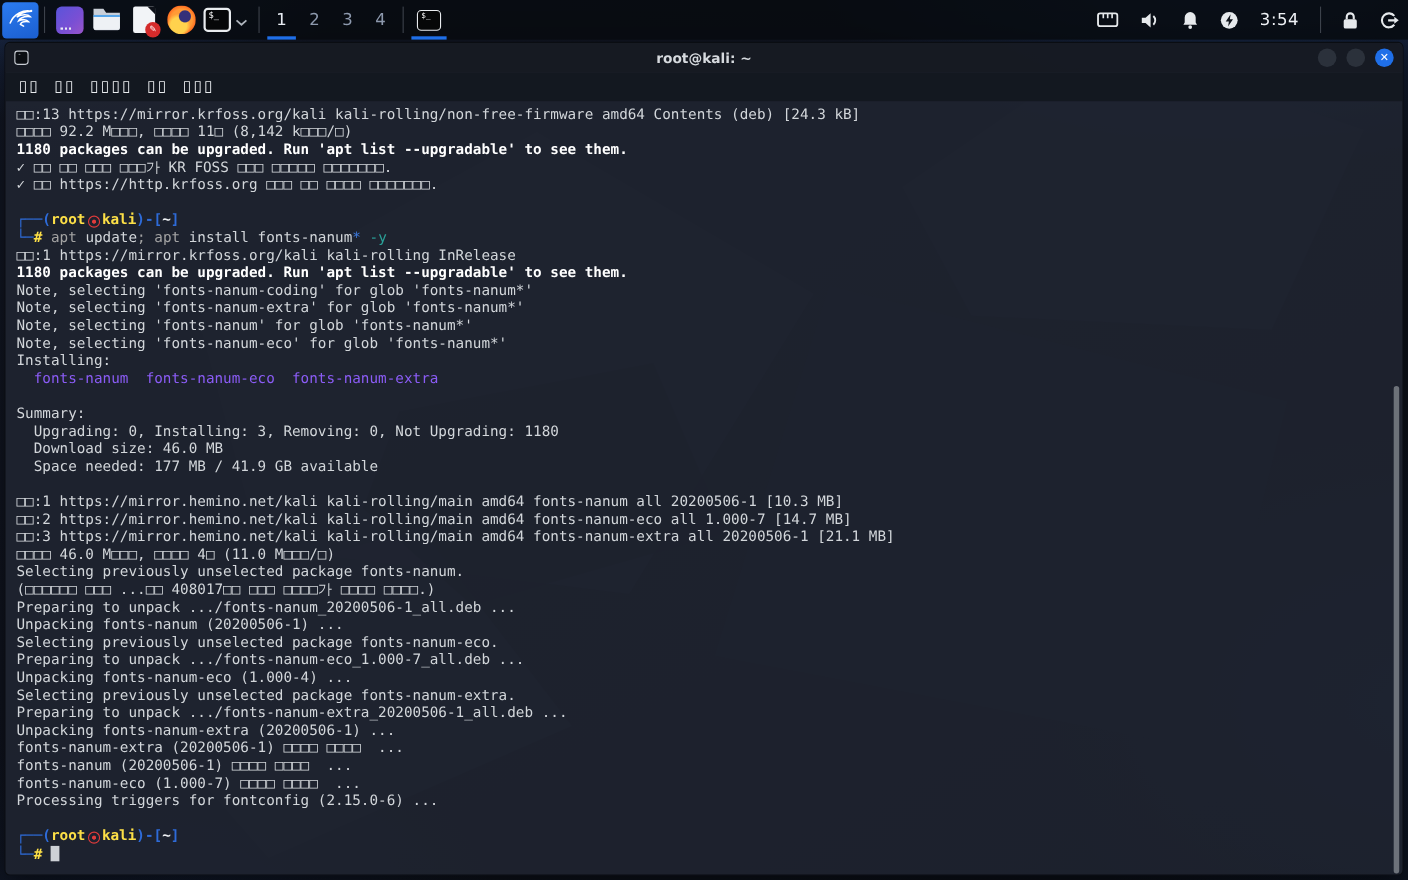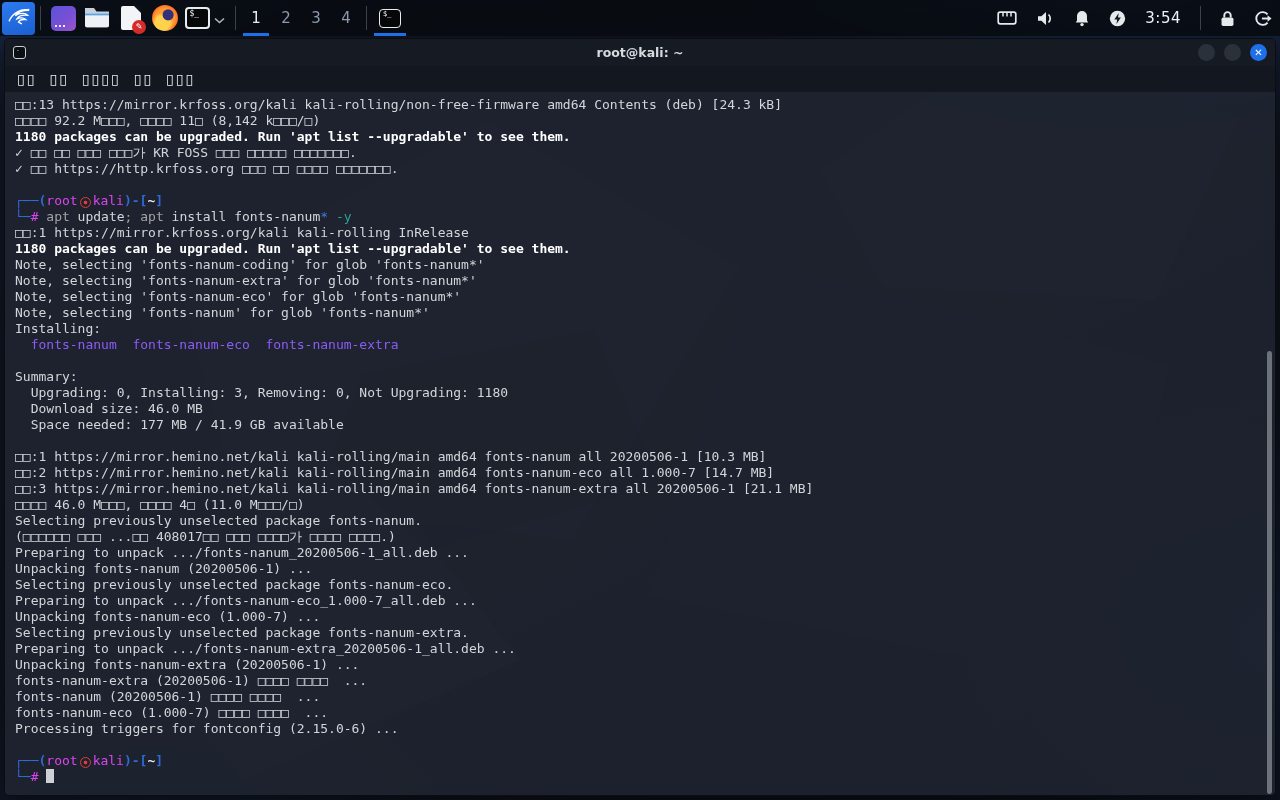--- a/index.html
+++ b/index.html
@@ -83,21 +83,21 @@
     display:flex; align-items:center; justify-content:center; line-height:1; }
   .menubar { height:26px; flex:0 0 auto; display:flex; align-items:center; gap:13px;
     background:rgba(18,22,29,.85); padding:0 12px; }
   .menu-item { color:#e8ebee; font-size:14px; letter-spacing:2px; cursor:default; }
   .term-body { position:relative; flex:1 1 auto; overflow:hidden;
     font-family:"DejaVu Sans Mono","Liberation Mono",monospace; font-size:13px; line-height:16px;
     color:#d2d6da; padding:5px 10px 0 10px; }
   .tl { white-space:pre; height:16px; }
   .tb { color:#ffffff; font-weight:700; }
   .tu { color:#2e6bd8; font-weight:700; }
-  .tr { color:#d946ef; font-weight:400; }
+  .tr { color:#fde047; font-weight:700; }
   .tw { color:#e9ecef; font-weight:700; }
   .tc { color:#a3a3a3; }
   .ts { color:#3d7be0; }
   .tt { color:#2aa198; }
   .tp { color:#8b5cf6; }
   .ksym { display:inline-block; font-size:0; width:11px; height:11px; border:1.5px solid #e13b3b;
     border-radius:50%; vertical-align:-1px; margin:0 2px;
     background:radial-gradient(circle at 50% 50%, #e13b3b 0 1.5px, transparent 2.2px); }
   .cursor { display:inline-block; width:8px; height:14px; background:#cdd1d6; vertical-align:-2px; }
   .scrollbar { position:absolute; right:3px; top:312px; width:5px; height:443px;
@@ -230,41 +230,41 @@
       <div class="tl"><span class="tb">1180 packages can be upgraded. Run 'apt list --upgradable' to see them.</span></div>
       <div class="tl"><span>✓ □□ □□ □□□ □□□가 KR FOSS □□□ □□□□□ □□□□□□□.</span></div>
       <div class="tl"><span>✓ □□ https://http.krfoss.org □□□ □□ □□□□ □□□□□□□.</span></div>
       <div class="tl">&nbsp;</div>
       <div class="tl"><span class="tu">┌──(</span><span class="tr">root</span><span class="ksym">㉿</span><span class="tr">kali</span><span class="tu">)-[</span><span class="tw">~</span><span class="tu">]</span></div>
       <div class="tl"><span class="tu">└─</span><span class="tr"># </span><span class="tc">apt</span><span> update</span><span class="tc">;</span><span> </span><span class="tc">apt</span><span> install fonts-nanum</span><span class="ts">*</span><span> </span><span class="tt">-y</span></div>
       <div class="tl"><span>□□:1 https://mirror.krfoss.org/kali kali-rolling InRelease</span></div>
       <div class="tl"><span class="tb">1180 packages can be upgraded. Run 'apt list --upgradable' to see them.</span></div>
       <div class="tl"><span>Note, selecting 'fonts-nanum-coding' for glob 'fonts-nanum*'</span></div>
       <div class="tl"><span>Note, selecting 'fonts-nanum-extra' for glob 'fonts-nanum*'</span></div>
+      <div class="tl"><span>Note, selecting 'fonts-nanum' for glob 'fonts-nanum*'</span></div>
       <div class="tl"><span>Note, selecting 'fonts-nanum-eco' for glob 'fonts-nanum*'</span></div>
-      <div class="tl"><span>Note, selecting 'fonts-nanum' for glob 'fonts-nanum*'</span></div>
       <div class="tl"><span>Installing:</span></div>
       <div class="tl"><span class="tp">  fonts-nanum  fonts-nanum-eco  fonts-nanum-extra</span></div>
       <div class="tl">&nbsp;</div>
       <div class="tl"><span>Summary:</span></div>
       <div class="tl"><span>  Upgrading: 0, Installing: 3, Removing: 0, Not Upgrading: 1180</span></div>
       <div class="tl"><span>  Download size: 46.0 MB</span></div>
       <div class="tl"><span>  Space needed: 177 MB / 41.9 GB available</span></div>
       <div class="tl">&nbsp;</div>
       <div class="tl"><span>□□:1 https://mirror.hemino.net/kali kali-rolling/main amd64 fonts-nanum all 20200506-1 [10.3 MB]</span></div>
       <div class="tl"><span>□□:2 https://mirror.hemino.net/kali kali-rolling/main amd64 fonts-nanum-eco all 1.000-7 [14.7 MB]</span></div>
       <div class="tl"><span>□□:3 https://mirror.hemino.net/kali kali-rolling/main amd64 fonts-nanum-extra all 20200506-1 [21.1 MB]</span></div>
       <div class="tl"><span>□□□□ 46.0 M□□□, □□□□ 4□ (11.0 M□□□/□)</span></div>
       <div class="tl"><span>Selecting previously unselected package fonts-nanum.</span></div>
       <div class="tl"><span>(□□□□□□ □□□ ...□□ 408017□□ □□□ □□□□가 □□□□ □□□□.)</span></div>
       <div class="tl"><span>Preparing to unpack .../fonts-nanum_20200506-1_all.deb ...</span></div>
       <div class="tl"><span>Unpacking fonts-nanum (20200506-1) ...</span></div>
       <div class="tl"><span>Selecting previously unselected package fonts-nanum-eco.</span></div>
       <div class="tl"><span>Preparing to unpack .../fonts-nanum-eco_1.000-7_all.deb ...</span></div>
-      <div class="tl"><span>Unpacking fonts-nanum-eco (1.000-7) ...</span></div>
+      <div class="tl"><span>Unpacking fonts-nanum-eco (1.000-4) ...</span></div>
       <div class="tl"><span>Selecting previously unselected package fonts-nanum-extra.</span></div>
       <div class="tl"><span>Preparing to unpack .../fonts-nanum-extra_20200506-1_all.deb ...</span></div>
       <div class="tl"><span>Unpacking fonts-nanum-extra (20200506-1) ...</span></div>
       <div class="tl"><span>fonts-nanum-extra (20200506-1) □□□□ □□□□  ...</span></div>
       <div class="tl"><span>fonts-nanum (20200506-1) □□□□ □□□□  ...</span></div>
       <div class="tl"><span>fonts-nanum-eco (1.000-7) □□□□ □□□□  ...</span></div>
       <div class="tl"><span>Processing triggers for fontconfig (2.15.0-6) ...</span></div>
       <div class="tl">&nbsp;</div>
       <div class="tl"><span class="tu">┌──(</span><span class="tr">root</span><span class="ksym">㉿</span><span class="tr">kali</span><span class="tu">)-[</span><span class="tw">~</span><span class="tu">]</span></div>
       <div class="tl"><span class="tu">└─</span><span class="tr"># </span><span class="cursor"></span></div>

